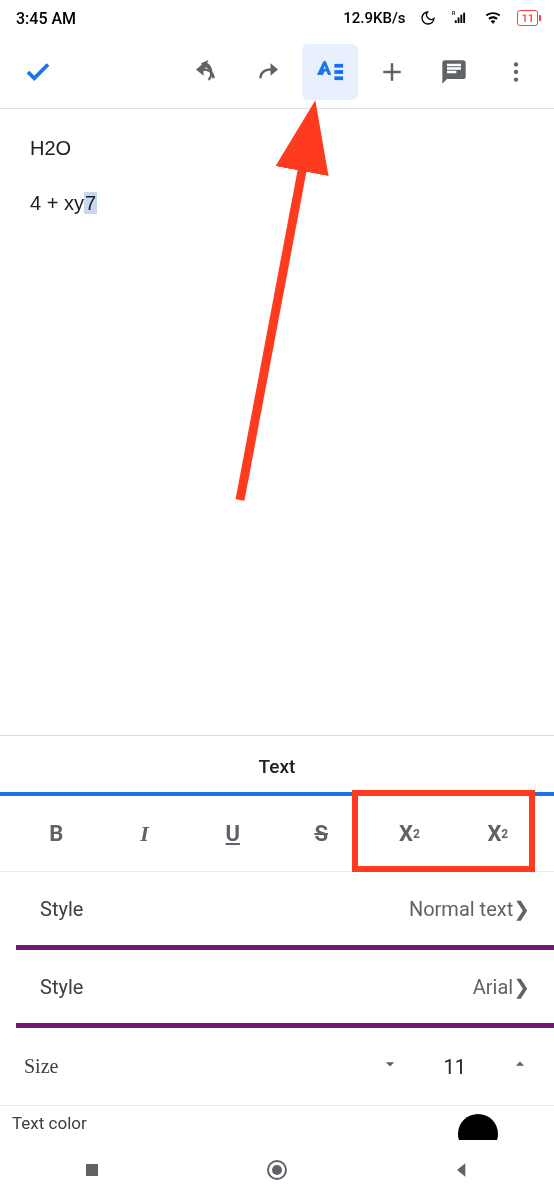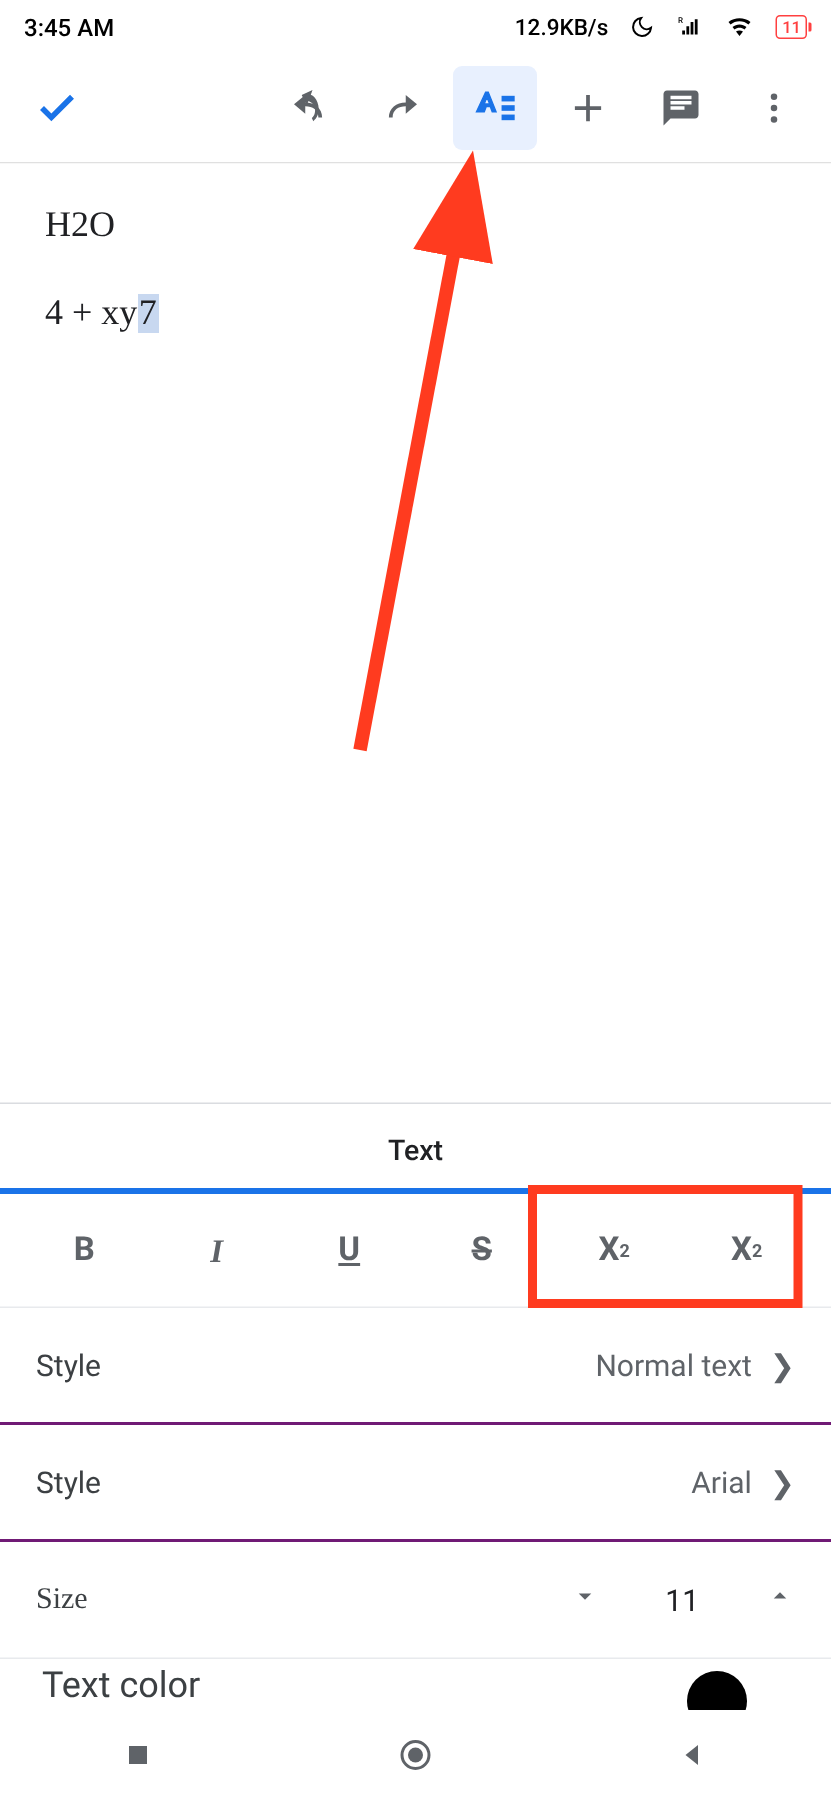--- a/index.html
+++ b/index.html
@@ -17,21 +17,21 @@
   .toolbar .spacer { flex: 1; }
   .tb-btn { width: 56px; height: 56px; display: flex; align-items: center; justify-content: center; border-radius: 6px; }
   .tb-btn.selected { background: #e8f0fe; }
   .tb-btn svg { fill: #5f6368; }
   .tb-btn.check svg { fill: #1a73e8; stroke: #1a73e8; }
   .tb-btn.selected svg { fill: #1a73e8; stroke: #1a73e8; }
   .divider-thin { height: 1px; background: #e0e0e0; width: 100%; }
 
   
   .doc-area { flex: 1; padding: 28px 30px; overflow: hidden; background: #fff; }
-  .doc-line { font-size: 24px; color: #202124; margin-bottom: 32px; font-family: Liberation Serif, serif; }
+  .doc-line { font-size: 20px; color: #202124; margin-bottom: 32px; font-family: Liberation Sans, sans-serif; }
   .cursor-sel { background: #c8d8f0; padding: 0 1px; }
 
   
   .arrow-overlay { position: absolute; left: 0; top: 0; pointer-events: none; }
 
   
   .format-panel { border-top: 1px solid #dadce0; background: #fff; }
   .tabs { display: flex; height: 60px; }
   .tab { flex: 1; display: flex; align-items: center; justify-content: center; font-size: 19px; font-weight: 500; color: #5f6368; position: relative; }
   .tab.active { color: #202124; }
@@ -41,30 +41,30 @@
   .format-row { display: flex; height: 76px; align-items: center; border-bottom: 1px solid #e8eaed; padding: 0 12px; position: relative; }
   .fmt-btn { flex: 1; display: flex; align-items: center; justify-content: center; font-size: 22px; font-weight: 700; color: #5f6368; }
   .fmt-btn.italic { font-style: italic; font-family: serif; }
   .fmt-btn.underline { text-decoration: underline; }
   .fmt-btn.strike { text-decoration: line-through; }
   .fmt-btn sup { font-size: 12px; vertical-align: super; }
   .fmt-btn sub { font-size: 12px; vertical-align: sub; }
 
   .highlight-box { position: absolute; border: 6px solid #ff3b1f; pointer-events: none; }
 
-  .option-row { display: flex; height: 78px; align-items: center; justify-content: space-between; padding: 0 24px; border-bottom: 2px solid #701a75; font-size: 20px; color: #3c4043; }
-  .option-row .value { color: #5f6368; display: flex; gap: 12px; }
+  .option-row { display: flex; height: 78px; align-items: center; justify-content: space-between; padding: 0 24px; border-bottom: 5px solid #701a75; font-size: 20px; color: #3c4043; margin-left: 16px; }
+  .option-row .value { color: #5f6368; display: flex; }
   .chev { color: #5f6368; font-size: 20px; }
 
   .size-row { display: flex; height: 78px; align-items: center; padding: 0 24px; border-bottom: 1px solid #e8eaed; font-size: 20px; color: #3c4043; }
   .size-row .label { flex: 1; font-family: Liberation Serif, serif; }
   .size-ctrl { display: flex; align-items: center; gap: 44px; color: #5f6368; }
   .size-ctrl .num { color: #202124; font-size: 20px; }
 
-  .partial-row { height: 34px; display: flex; align-items: center; padding: 0 28px; font-size: 24px; color: #3c4043; overflow: hidden; position: relative; }
+  .partial-row { height: 34px; display: flex; align-items: center; padding: 0 12px; font-size: 17px; color: #3c4043; overflow: hidden; position: relative; }
   .partial-row .swatch { position: absolute; right: 56px; bottom: -14px; width: 40px; height: 40px; background: #000; border-radius: 50%; }
 
   
   .nav-bar { height: 60px; display: flex; align-items: center; justify-content: space-around; background: #fff; }
   .nav-bar .nbtn { width: 28px; height: 28px; display: flex; align-items: center; justify-content: center; }
 </style>
 </head>
 <body>
 
 <div class="status-bar">

